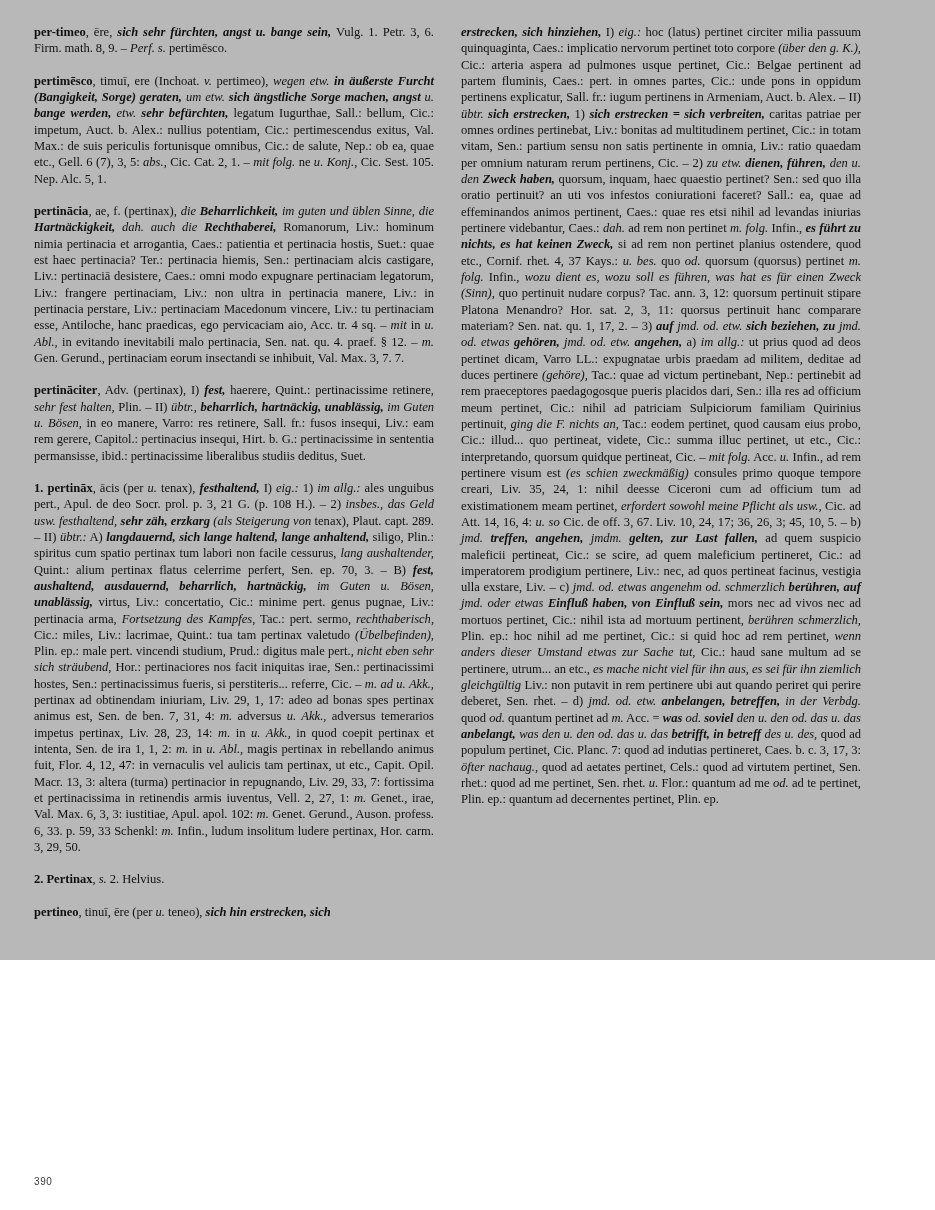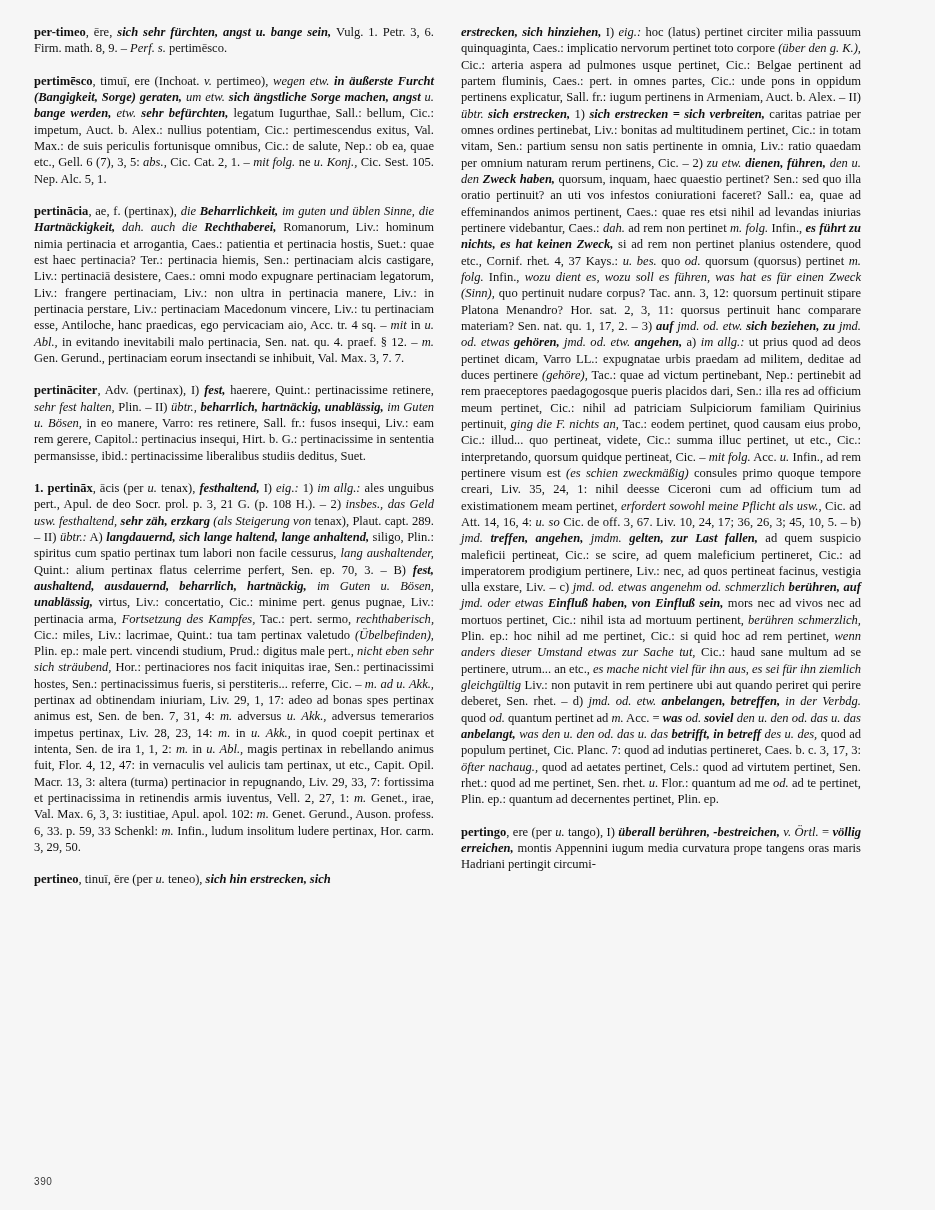--- a/index.html
+++ b/index.html
@@ -13,22 +13,22 @@
     height: 1210px;
     position: relative;
     font-family: "Liberation Serif", "DejaVu Serif", serif;
     color: #101010;
     overflow: hidden;
   }
   #page {
     position: absolute;
     left: 0; top: 0;
     width: 935px;
-    height: 1210px;
-    background: #fef9c3;
+    height: 960px;
+    background: #fca5a5;
   }
   #columns {
     position: absolute;
     left: 34px;
     top: 24px;
     width: 866px;
     height: 1145px;
     display: flex;
     flex-direction: row;
     gap: 27px;
@@ -82,24 +82,24 @@
 <div id="page">
 
   <div id="columns">
 
     <div class="column" id="col-left">
         <p class="entry"><span class="hw">per-timeo</span>, ēre, <span class="de">sich sehr fürchten, angst u. bange sein,</span> Vulg. 1. Petr. 3, 6. Firm. math. 8, 9. – <span class="it">Perf. s.</span> pertimēsco.</p>
         <p class="entry"><span class="hw">pertimēsco</span>, timuī, ere (Inchoat. <span class="it">v.</span> pertimeo), <span class="it">wegen etw.</span> <span class="de">in äußerste Furcht (Bangigkeit, Sorge) geraten,</span> <span class="it">um etw.</span> <span class="de">sich ängstliche Sorge machen, angst</span> <span class="it">u.</span> <span class="de">bange werden,</span> <span class="it">etw.</span> <span class="de">sehr befürchten,</span> legatum Iugurthae, Sall.: bellum, Cic.: impetum, Auct. b. Alex.: nullius potentiam, Cic.: pertimescendus exitus, Val. Max.: de suis periculis fortunisque omnibus, Cic.: de salute, Nep.: ob ea, quae etc., Gell. 6 (7), 3, 5: <span class="it">abs.,</span> Cic. Cat. 2, 1. – <span class="it">mit folg.</span> ne <span class="it">u. Konj.,</span> Cic. Sest. 105. Nep. Alc. 5, 1.</p>
         <p class="entry"><span class="hw">pertinācia</span>, ae, f. (pertinax), <span class="it">die</span> <span class="de">Beharrlichkeit,</span> <span class="it">im guten und üblen Sinne, die</span> <span class="de">Hartnäckigkeit,</span> <span class="it">dah. auch die</span> <span class="de">Rechthaberei,</span> Romanorum, Liv.: hominum nimia pertinacia et arrogantia, Caes.: patientia et pertinacia hostis, Suet.: quae est haec pertinacia? Ter.: pertinacia hiemis, Sen.: pertinaciam alcis castigare, Liv.: pertinaciā desistere, Caes.: omni modo expugnare pertinaciam legatorum, Liv.: frangere pertinaciam, Liv.: non ultra in pertinacia manere, Liv.: in pertinacia perstare, Liv.: pertinaciam Macedonum vincere, Liv.: tu pertinaciam esse, Antiloche, hanc praedicas, ego pervicaciam aio, Acc. tr. 4 sq. – <span class="it">mit</span> in <span class="it">u. Abl.,</span> in evitando inevitabili malo pertinacia, Sen. nat. qu. 4. praef. § 12. – <span class="it">m.</span> Gen. Gerund., pertinaciam eorum insectandi se inhibuit, Val. Max. 3, 7. 7.</p>
         <p class="entry"><span class="hw">pertināciter</span>, Adv. (pertinax), I) <span class="de">fest,</span> haerere, Quint.: pertinacissime retinere, <span class="it">sehr fest halten,</span> Plin. – II) <span class="it">übtr.,</span> <span class="de">beharrlich, hartnäckig, unablässig,</span> <span class="it">im Guten u. Bösen,</span> in eo manere, Varro: res retinere, Sall. fr.: fusos insequi, Liv.: eam rem gerere, Capitol.: pertinacius insequi, Hirt. b. G.: pertinacissime in sententia permansisse, ibid.: pertinacissime liberalibus studiis deditus, Suet.</p>
         <p class="entry"><span class="hw">1. pertināx</span>, ācis (per <span class="it">u.</span> tenax), <span class="de">festhaltend,</span> I) <span class="it">eig.:</span> 1) <span class="it">im allg.:</span> ales unguibus pert., Apul. de deo Socr. prol. p. 3, 21 G. (p. 108 H.). – 2) <span class="it">insbes., das Geld usw. festhaltend,</span> <span class="de">sehr zäh, erzkarg</span> <span class="it">(als Steigerung von</span> tenax), Plaut. capt. 289. – II) <span class="it">übtr.:</span> A) <span class="de">langdauernd, sich lange haltend, lange anhaltend,</span> siligo, Plin.: spiritus cum spatio pertinax tum labori non facile cessurus, <span class="it">lang aushaltender,</span> Quint.: alium pertinax flatus celerrime perfert, Sen. ep. 70, 3. – B) <span class="de">fest, aushaltend, ausdauernd, beharrlich, hartnäckig,</span> <span class="it">im Guten u. Bösen,</span> <span class="de">unablässig,</span> virtus, Liv.: concertatio, Cic.: minime pert. genus pugnae, Liv.: pertinacia arma, <span class="it">Fortsetzung des Kampfes,</span> Tac.: pert. sermo, <span class="it">rechthaberisch,</span> Cic.: miles, Liv.: lacrimae, Quint.: tua tam pertinax valetudo <span class="it">(Übelbefinden),</span> Plin. ep.: male pert. vincendi studium, Prud.: digitus male pert., <span class="it">nicht eben sehr sich sträubend,</span> Hor.: pertinaciores nos facit iniquitas irae, Sen.: pertinacissimi hostes, Sen.: pertinacissimus fueris, si perstiteris... referre, Cic. – <span class="it">m. ad u. Akk.,</span> pertinax ad obtinendam iniuriam, Liv. 29, 1, 17: adeo ad bonas spes pertinax animus est, Sen. de ben. 7, 31, 4: <span class="it">m.</span> adversus <span class="it">u. Akk.,</span> adversus temerarios impetus pertinax, Liv. 28, 23, 14: <span class="it">m.</span> in <span class="it">u. Akk.,</span> in quod coepit pertinax et intenta, Sen. de ira 1, 1, 2: <span class="it">m.</span> in <span class="it">u. Abl.,</span> magis pertinax in rebellando animus fuit, Flor. 4, 12, 47: in vernaculis vel aulicis tam pertinax, ut etc., Capit. Opil. Macr. 13, 3: altera (turma) pertinacior in repugnando, Liv. 29, 33, 7: fortissima et pertinacissima in retinendis armis iuventus, Vell. 2, 27, 1: <span class="it">m.</span> Genet., irae, Val. Max. 6, 3, 3: iustitiae, Apul. apol. 102: <span class="it">m.</span> Genet. Gerund., Auson. profess. 6, 33. p. 59, 33 Schenkl: <span class="it">m.</span> Infin., ludum insolitum ludere pertinax, Hor. carm. 3, 29, 50.</p>
+        <p class="entry"><span class="hw">2. Pertinax</span>, <span class="it">s.</span> 2. Helvius.</p>
         <p class="entry"><span class="hw">pertineo</span>, tinuī, ēre (per <span class="it">u.</span> teneo), <span class="de">sich hin erstrecken, sich</span></p>
       </div>
     <div class="column" id="col-right">
         <p class="entry"><span class="de">erstrecken, sich hinziehen,</span> I) <span class="it">eig.:</span> hoc (latus) pertinet circiter milia passuum quinquaginta, Caes.: implicatio nervorum pertinet toto corpore <span class="it">(über den g. K.),</span> Cic.: arteria aspera ad pulmones usque pertinet, Cic.: Belgae pertinent ad partem fluminis, Caes.: pert. in omnes partes, Cic.: unde pons in oppidum pertinens explicatur, Sall. fr.: iugum pertinens in Armeniam, Auct. b. Alex. – II) <span class="it">übtr.</span> <span class="de">sich erstrecken,</span> 1) <span class="de">sich erstrecken = sich verbreiten,</span> caritas patriae per omnes ordines pertinebat, Liv.: bonitas ad multitudinem pertinet, Cic.: in totam vitam, Sen.: partium sensu non satis pertinente in omnia, Liv.: ratio quaedam per omnium naturam rerum pertinens, Cic. – 2) <span class="it">zu etw.</span> <span class="de">dienen, führen,</span> <span class="it">den u. den</span> <span class="de">Zweck haben,</span> quorsum, inquam, haec quaestio pertinet? Sen.: sed quo illa oratio pertinuit? an uti vos infestos coniurationi faceret? Sall.: ea, quae ad effeminandos animos pertinent, Caes.: quae res etsi nihil ad levandas iniurias pertinere videbantur, Caes.: <span class="it">dah.</span> ad rem non pertinet <span class="it">m. folg.</span> Infin., <span class="de">es führt zu nichts, es hat keinen Zweck,</span> si ad rem non pertinet planius ostendere, quod etc., Cornif. rhet. 4, 37 Kays.: <span class="it">u. bes.</span> quo <span class="it">od.</span> quorsum (quorsus) pertinet <span class="it">m. folg.</span> Infin., <span class="it">wozu dient es, wozu soll es führen, was hat es für einen Zweck (Sinn),</span> quo pertinuit nudare corpus? Tac. ann. 3, 12: quorsum pertinuit stipare Platona Menandro? Hor. sat. 2, 3, 11: quorsus pertinuit hanc comparare materiam? Sen. nat. qu. 1, 17, 2. – 3) <span class="de">auf</span> <span class="it">jmd. od. etw.</span> <span class="de">sich beziehen, zu</span> <span class="it">jmd. od. etwas</span> <span class="de">gehören,</span> <span class="it">jmd. od. etw.</span> <span class="de">angehen,</span> a) <span class="it">im allg.:</span> ut prius quod ad deos pertinet dicam, Varro LL.: expugnatae urbis praedam ad militem, deditae ad duces pertinere <span class="it">(gehöre),</span> Tac.: quae ad victum pertinebant, Nep.: pertinebit ad rem praeceptores paedagogosque pueris placidos dari, Sen.: illa res ad officium meum pertinet, Cic.: nihil ad patriciam Sulpiciorum familiam Quirinius pertinuit, <span class="it">ging die F. nichts an,</span> Tac.: eodem pertinet, quod causam eius probo, Cic.: illud... quo pertineat, videte, Cic.: summa illuc pertinet, ut etc., Cic.: interpretando, quorsum quidque pertineat, Cic. – <span class="it">mit folg.</span> Acc. <span class="it">u.</span> Infin., ad rem pertinere visum est <span class="it">(es schien zweckmäßig)</span> consules primo quoque tempore creari, Liv. 35, 24, 1: nihil deesse Ciceroni cum ad officium tum ad existimationem meam pertinet, <span class="it">erfordert sowohl meine Pflicht als usw.,</span> Cic. ad Att. 14, 16, 4: <span class="it">u. so</span> Cic. de off. 3, 67. Liv. 10, 24, 17; 36, 26, 3; 45, 10, 5. – b) <span class="it">jmd.</span> <span class="de">treffen, angehen,</span> <span class="it">jmdm.</span> <span class="de">gelten, zur Last fallen,</span> ad quem suspicio maleficii pertineat, Cic.: se scire, ad quem maleficium pertineret, Cic.: ad imperatorem prodigium pertinere, Liv.: nec, ad quos pertineat facinus, vestigia ulla exstare, Liv. – c) <span class="it">jmd. od. etwas angenehm od. schmerzlich</span> <span class="de">berühren, auf</span> <span class="it">jmd. oder etwas</span> <span class="de">Einfluß haben, von Einfluß sein,</span> mors nec ad vivos nec ad mortuos pertinet, Cic.: nihil ista ad mortuum pertinent, <span class="it">berühren schmerzlich,</span> Plin. ep.: hoc nihil ad me pertinet, Cic.: si quid hoc ad rem pertinet, <span class="it">wenn anders dieser Umstand etwas zur Sache tut,</span> Cic.: haud sane multum ad se pertinere, utrum... an etc., <span class="it">es mache nicht viel für ihn aus, es sei für ihn ziemlich gleichgültig</span> Liv.: non putavit in rem pertinere ubi aut quando periret qui perire deberet, Sen. rhet. – d) <span class="it">jmd. od. etw.</span> <span class="de">anbelangen, betreffen,</span> <span class="it">in der Verbdg.</span> quod <span class="it">od.</span> quantum pertinet ad <span class="it">m.</span> Acc. = <span class="de">was</span> <span class="it">od.</span> <span class="de">soviel</span> <span class="it">den u. den od. das u. das</span> <span class="de">anbelangt,</span> <span class="it">was den u. den od. das u. das</span> <span class="de">betrifft, in betreff</span> <span class="it">des u. des,</span> quod ad populum pertinet, Cic. Planc. 7: quod ad indutias pertineret, Caes. b. c. 3, 17, 3: <span class="it">öfter nachaug.,</span> quod ad aetates pertinet, Cels.: quod ad virtutem pertinet, Sen. rhet.: quod ad me pertinet, Sen. rhet. <span class="it">u.</span> Flor.: quantum ad me <span class="it">od.</span> ad te pertinet, Plin. ep.: quantum ad decernentes pertinet, Plin. ep.</p>
-        <p class="entry"><span class="hw">pertingo</span>, ere (per <span class="it">u.</span> tango), I) <span class="de">überall berühren, -bestreichen,</span> <span class="it">v. Örtl.</span> = <span class="de">völlig erreichen,</span> montis Appennini iugum media curvatura prope tangens oras maris Hadriani pertingit circumi-</p>
       </div>
 
   </div>
 
   <div id="folio">390</div>
 
 </div>
 
 </body></html>

